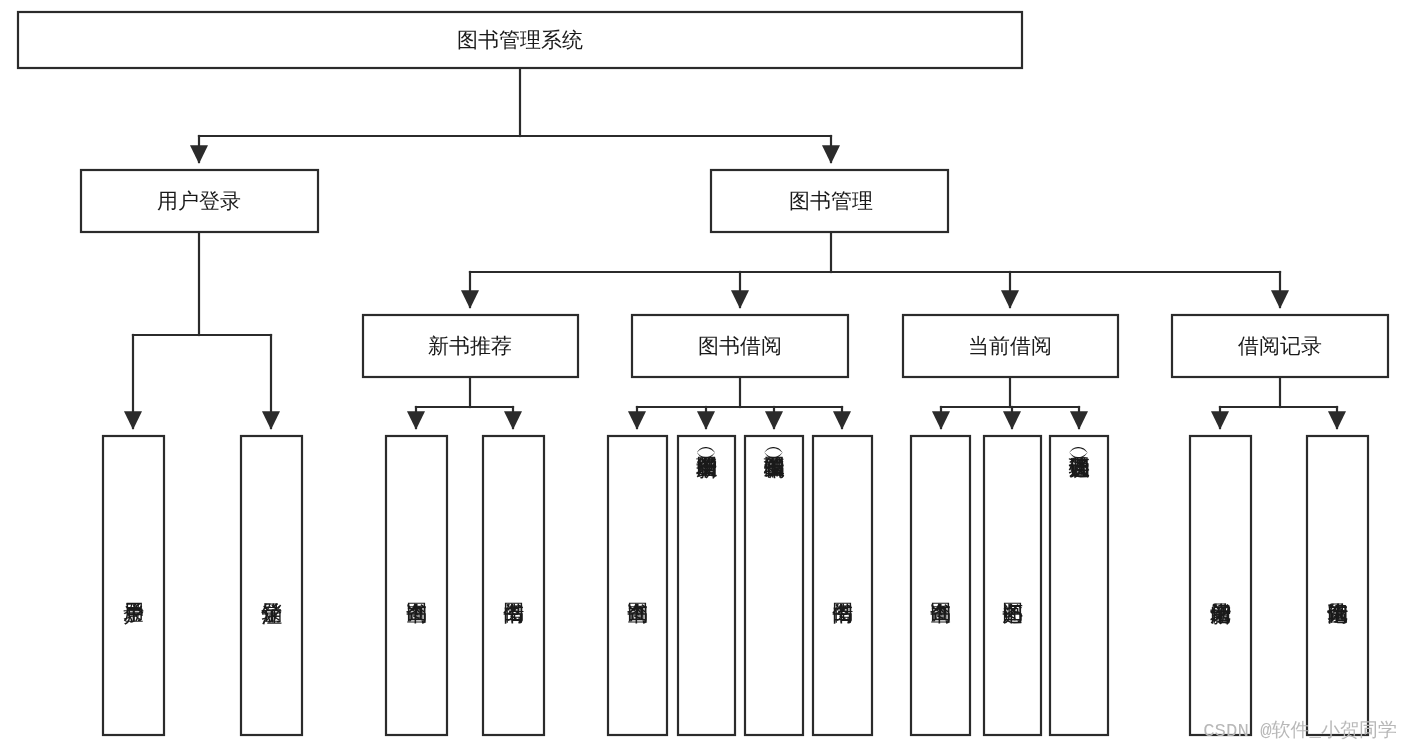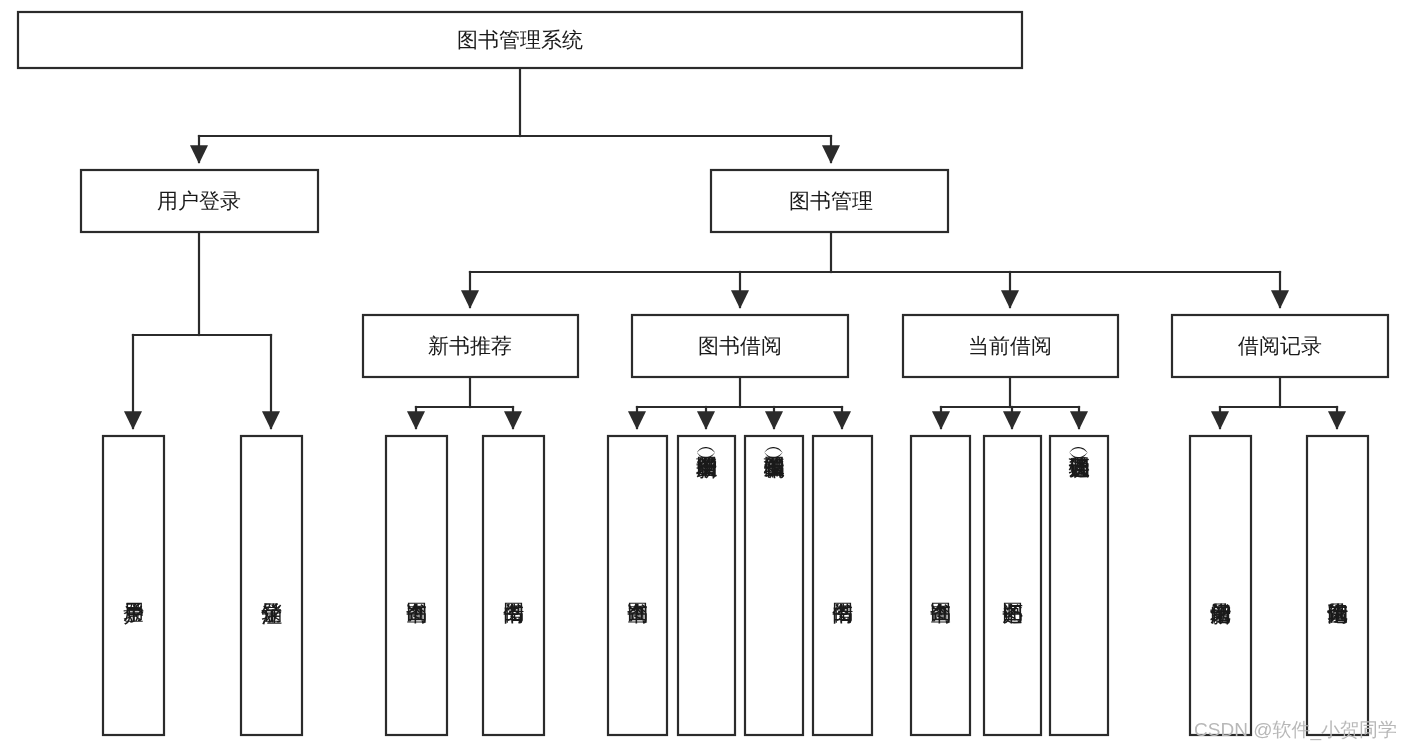--- a/index.html
+++ b/index.html
@@ -62,21 +62,21 @@
   }
   .vert-text {
     writing-mode: vertical-rl;
     text-orientation: upright;
     white-space: nowrap;
   }
   .watermark {
     position: absolute;
     right: 8px;
     bottom: 4px;
-    font-family: Liberation Sans, sans-serif;
+    font-family: Liberation Mono, monospace;
     font-size: 19px;
     color: #b8b8b8;
     white-space: nowrap;
   }
 </style>
 </head>
 <body>
 
 <div id="diagram-root">
 

